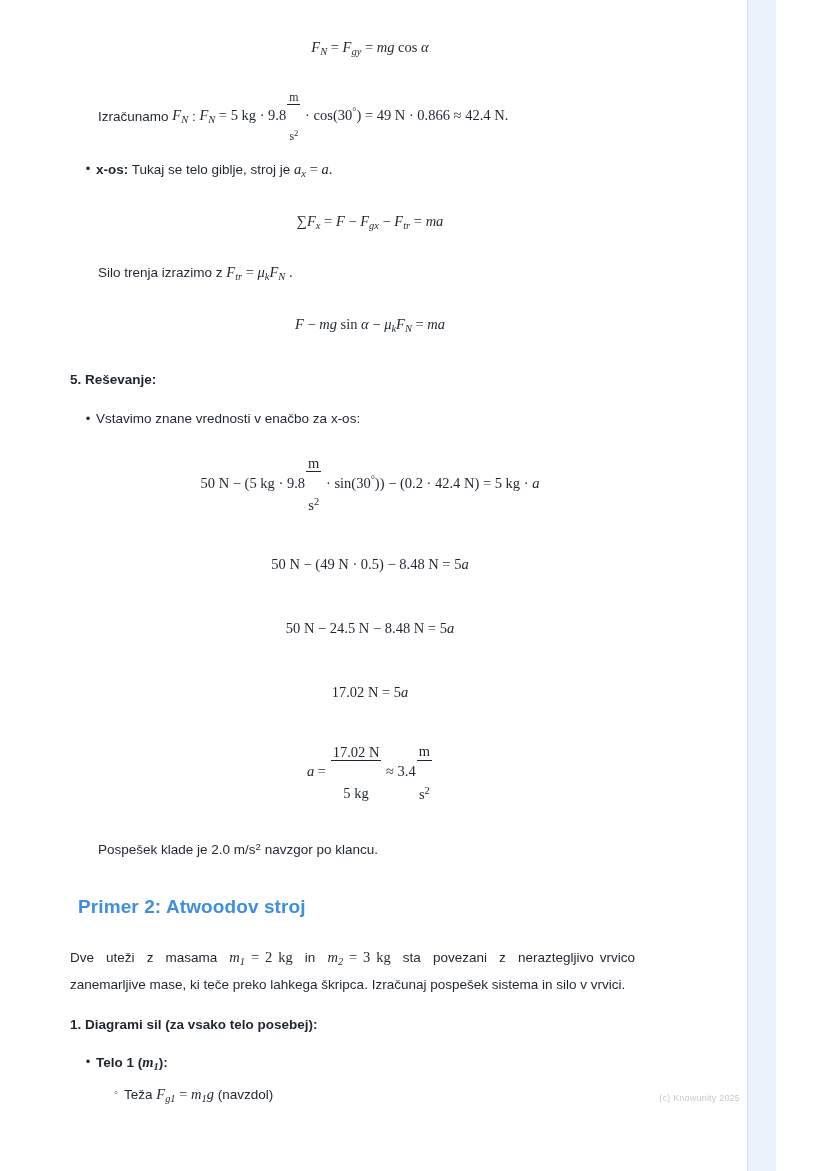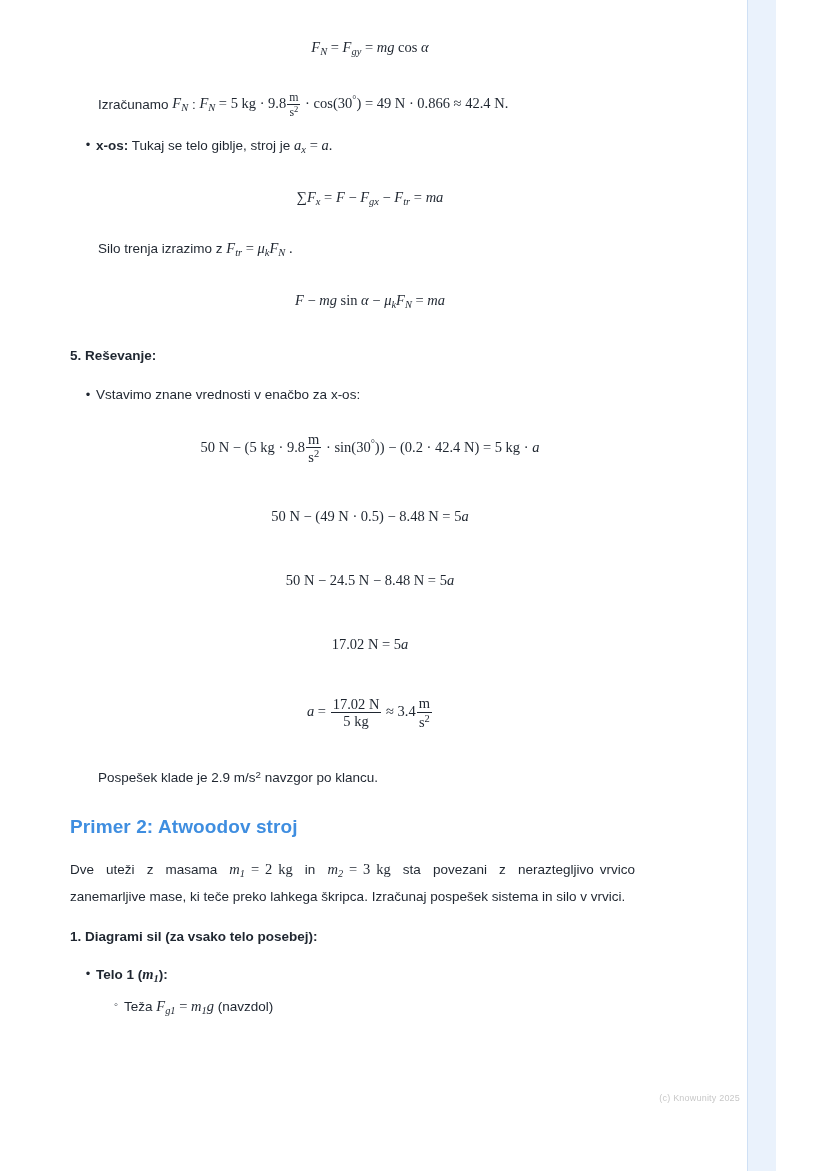--- a/index.html
+++ b/index.html
@@ -89,20 +89,21 @@
     margin: 0 1px;
   }
   .frac .num {
     display: block;
     border-bottom: 1px solid #1f2630;
     padding: 0 2px;
   }
   .frac .den {
     display: block;
     padding: 0 2px;
+    margin-top: 24px;
   }
   .frac.small {
     font-size: 0.82em;
   }
 
   .para {
     font-size: 13.5px;
     line-height: 1.55;
     color: #1f2630;
   }
@@ -140,21 +141,21 @@
   }
 
   .bold {
     font-weight: bold;
   }
 
   h2.section-title {
     color: #3f8ee0;
     font-size: 19px;
     font-weight: bold;
-    margin: 0;
+    margin: 8px;
     letter-spacing: 0.1px;
   }
 
   .heading-step {
     font-size: 13.5px;
     font-weight: bold;
     color: #1f2630;
   }
 
   .justified {
@@ -266,21 +267,21 @@
 
     <div class="sp-42"></div>
 
     <div class="eq-block">
       <span class="math"><i>a</i> = <span class="frac"><span class="num">17.02 N</span><span class="den">5 kg</span></span> ≈ 3.4<span class="frac"><span class="num">m</span><span class="den">s<span class="up">2</span></span></span></span>
     </div>
 
     <div class="sp-38"></div>
 
     <div class="para" style="padding-left:28px;">
-      <span>Pospešek klade je 2.9 m/s</span><span class="up">2</span><span> navzgor po klancu.</span>
+      <span>Pospešek klade je 2.0 m/s</span><span class="up">2</span><span> navzgor po klancu.</span>
     </div>
 
     <div class="sp-26"></div>
 
     <h2 class="section-title">Primer 2: Atwoodov stroj</h2>
 
     <div class="sp-18"></div>
 
     <div class="justified" style="width:565px;">
       <span>Dve&nbsp; uteži&nbsp; z&nbsp; masama&nbsp; </span><span class="math"><i>m</i><span class="sub">1</span> = 2 kg</span><span>&nbsp; in&nbsp; </span><span class="math"><i>m</i><span class="sub">2</span> = 3 kg</span><span>&nbsp; sta&nbsp; povezani&nbsp; z&nbsp; neraztegljivo vrvico zanemarljive mase, ki teče preko lahkega škripca. Izračunaj pospešek sistema in silo v vrvici.</span>

